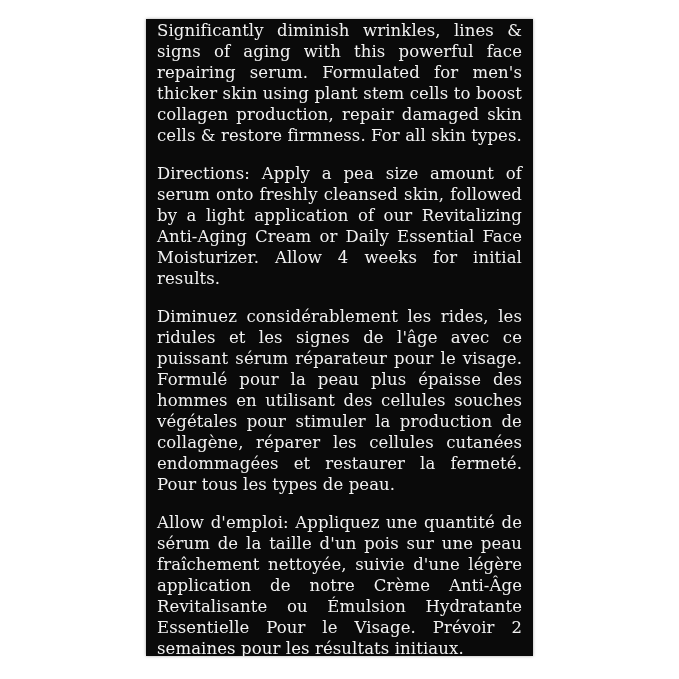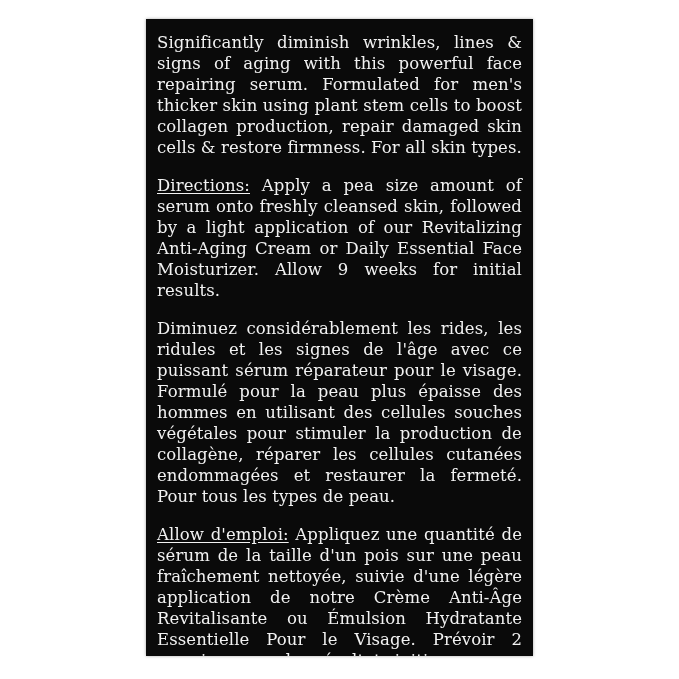--- a/index.html
+++ b/index.html
@@ -18,48 +18,47 @@
   }
   .label {
     position: absolute;
     left: 146px;
     top: 19px;
     width: 387px;
     height: 637px;
     box-sizing: border-box;
     background: var(--label-bg, #0a0a0a);
     color: var(--label-fg, #f2f2f2);
-    padding: 13px 11px 8px 11px;
+    padding: 1px 11px 8px 11px;
     box-shadow: 0 0 3px rgba(0,0,0,0.35);
     overflow: hidden;
   }
   .label p {
     margin: 0 0 17px 0;
     font-size: 16.5px;
     line-height: 21px;
     letter-spacing: 0.1px;
     text-align: justify;
     text-justify: inter-word;
   }
   .label p:last-child {
     margin-bottom: 0;
   }
   .u {
-    text-decoration: underline;
     text-underline-offset: 2px;
   }
 </style>
 </head>
 <body>
 
 <div class="page">
   <div class="label">
 
     <p><span>Significantly diminish wrinkles, lines &amp; signs of aging with this powerful face repairing serum. Formulated for men's thicker skin using plant stem cells to boost collagen production, repair damaged skin cells &amp; restore firmness. For all skin types.</span></p>
 
-    <p><span class="u">Directions:</span><span> Apply a pea size amount of serum onto freshly cleansed skin, followed by a light application of our Revitalizing Anti-Aging Cream or Daily Essential Face Moisturizer. Allow 9 weeks for initial results.</span></p>
+    <p><span class="u">Directions:</span><span> Apply a pea size amount of serum onto freshly cleansed skin, followed by a light application of our Revitalizing Anti-Aging Cream or Daily Essential Face Moisturizer. Allow 4 weeks for initial results.</span></p>
 
     <p><span>Diminuez considérablement les rides, les ridules et les signes de l'âge avec ce puissant sérum réparateur pour le visage. Formulé pour la peau plus épaisse des hommes en utilisant des cellules souches végétales pour stimuler la production de collagène, réparer les cellules cutanées endommagées et restaurer la fermeté. Pour tous les types de peau.</span></p>
 
     <p><span class="u">Allow d'emploi:</span><span> Appliquez une quantité de sérum de la taille d'un pois sur une peau fraîchement nettoyée, suivie d'une légère application de notre Crème Anti-Âge Revitalisante ou Émulsion Hydratante Essentielle Pour le Visage. Prévoir 2 semaines pour les résultats initiaux.</span></p>
 
   </div>
 </div>
 
 </body></html>

